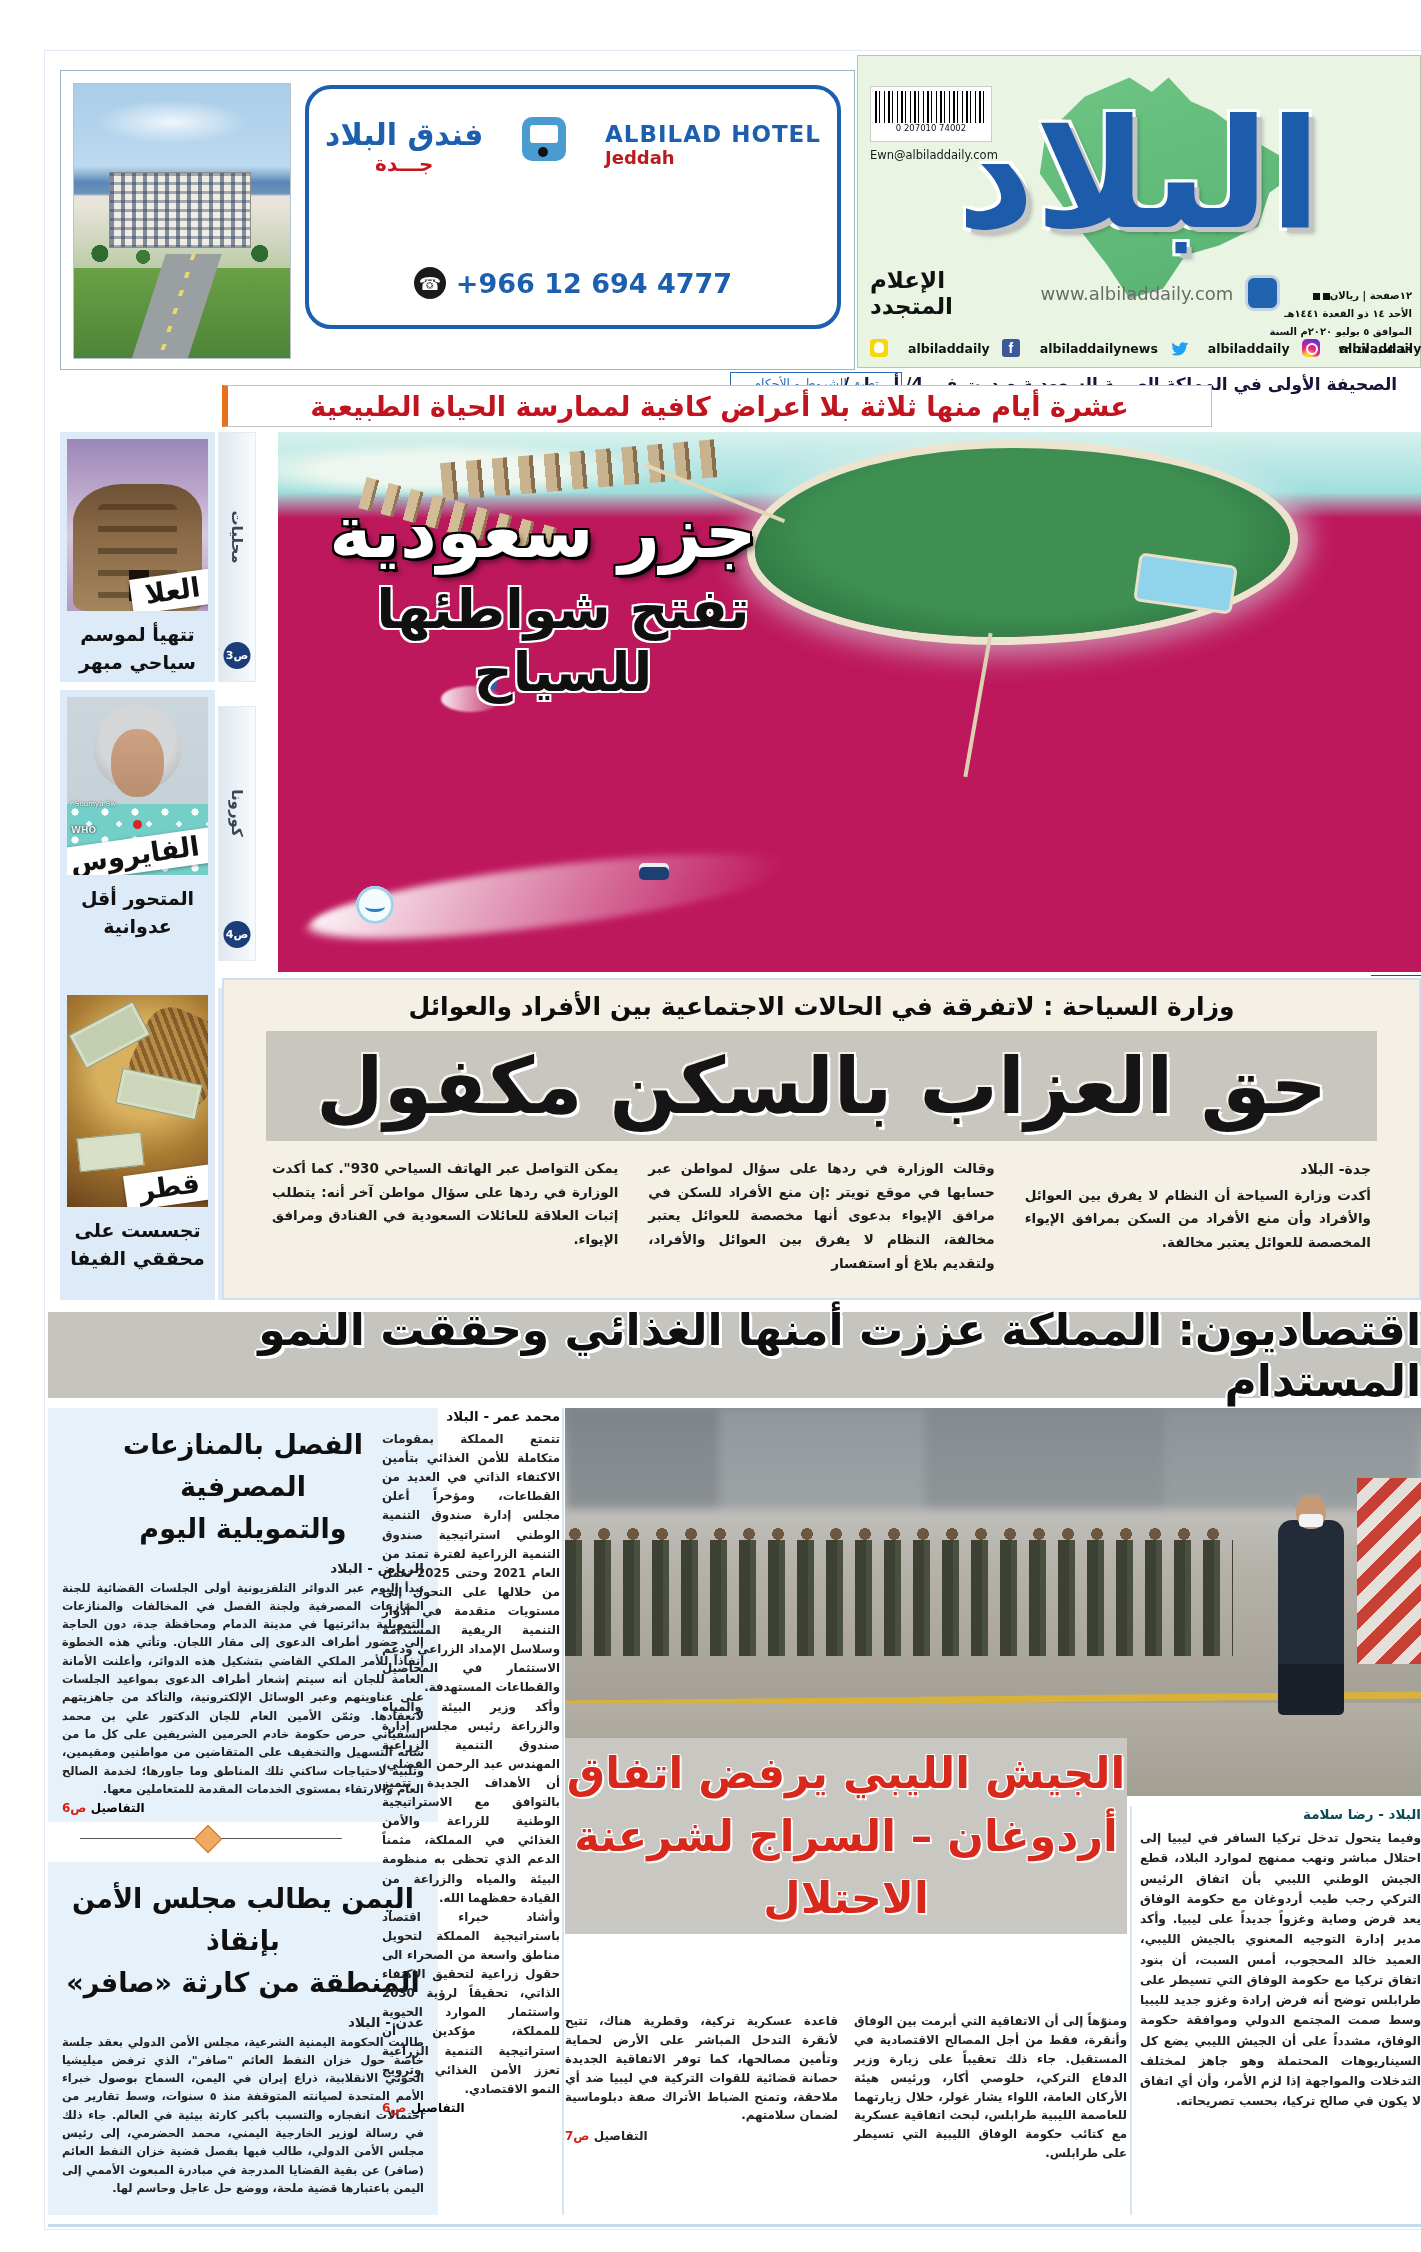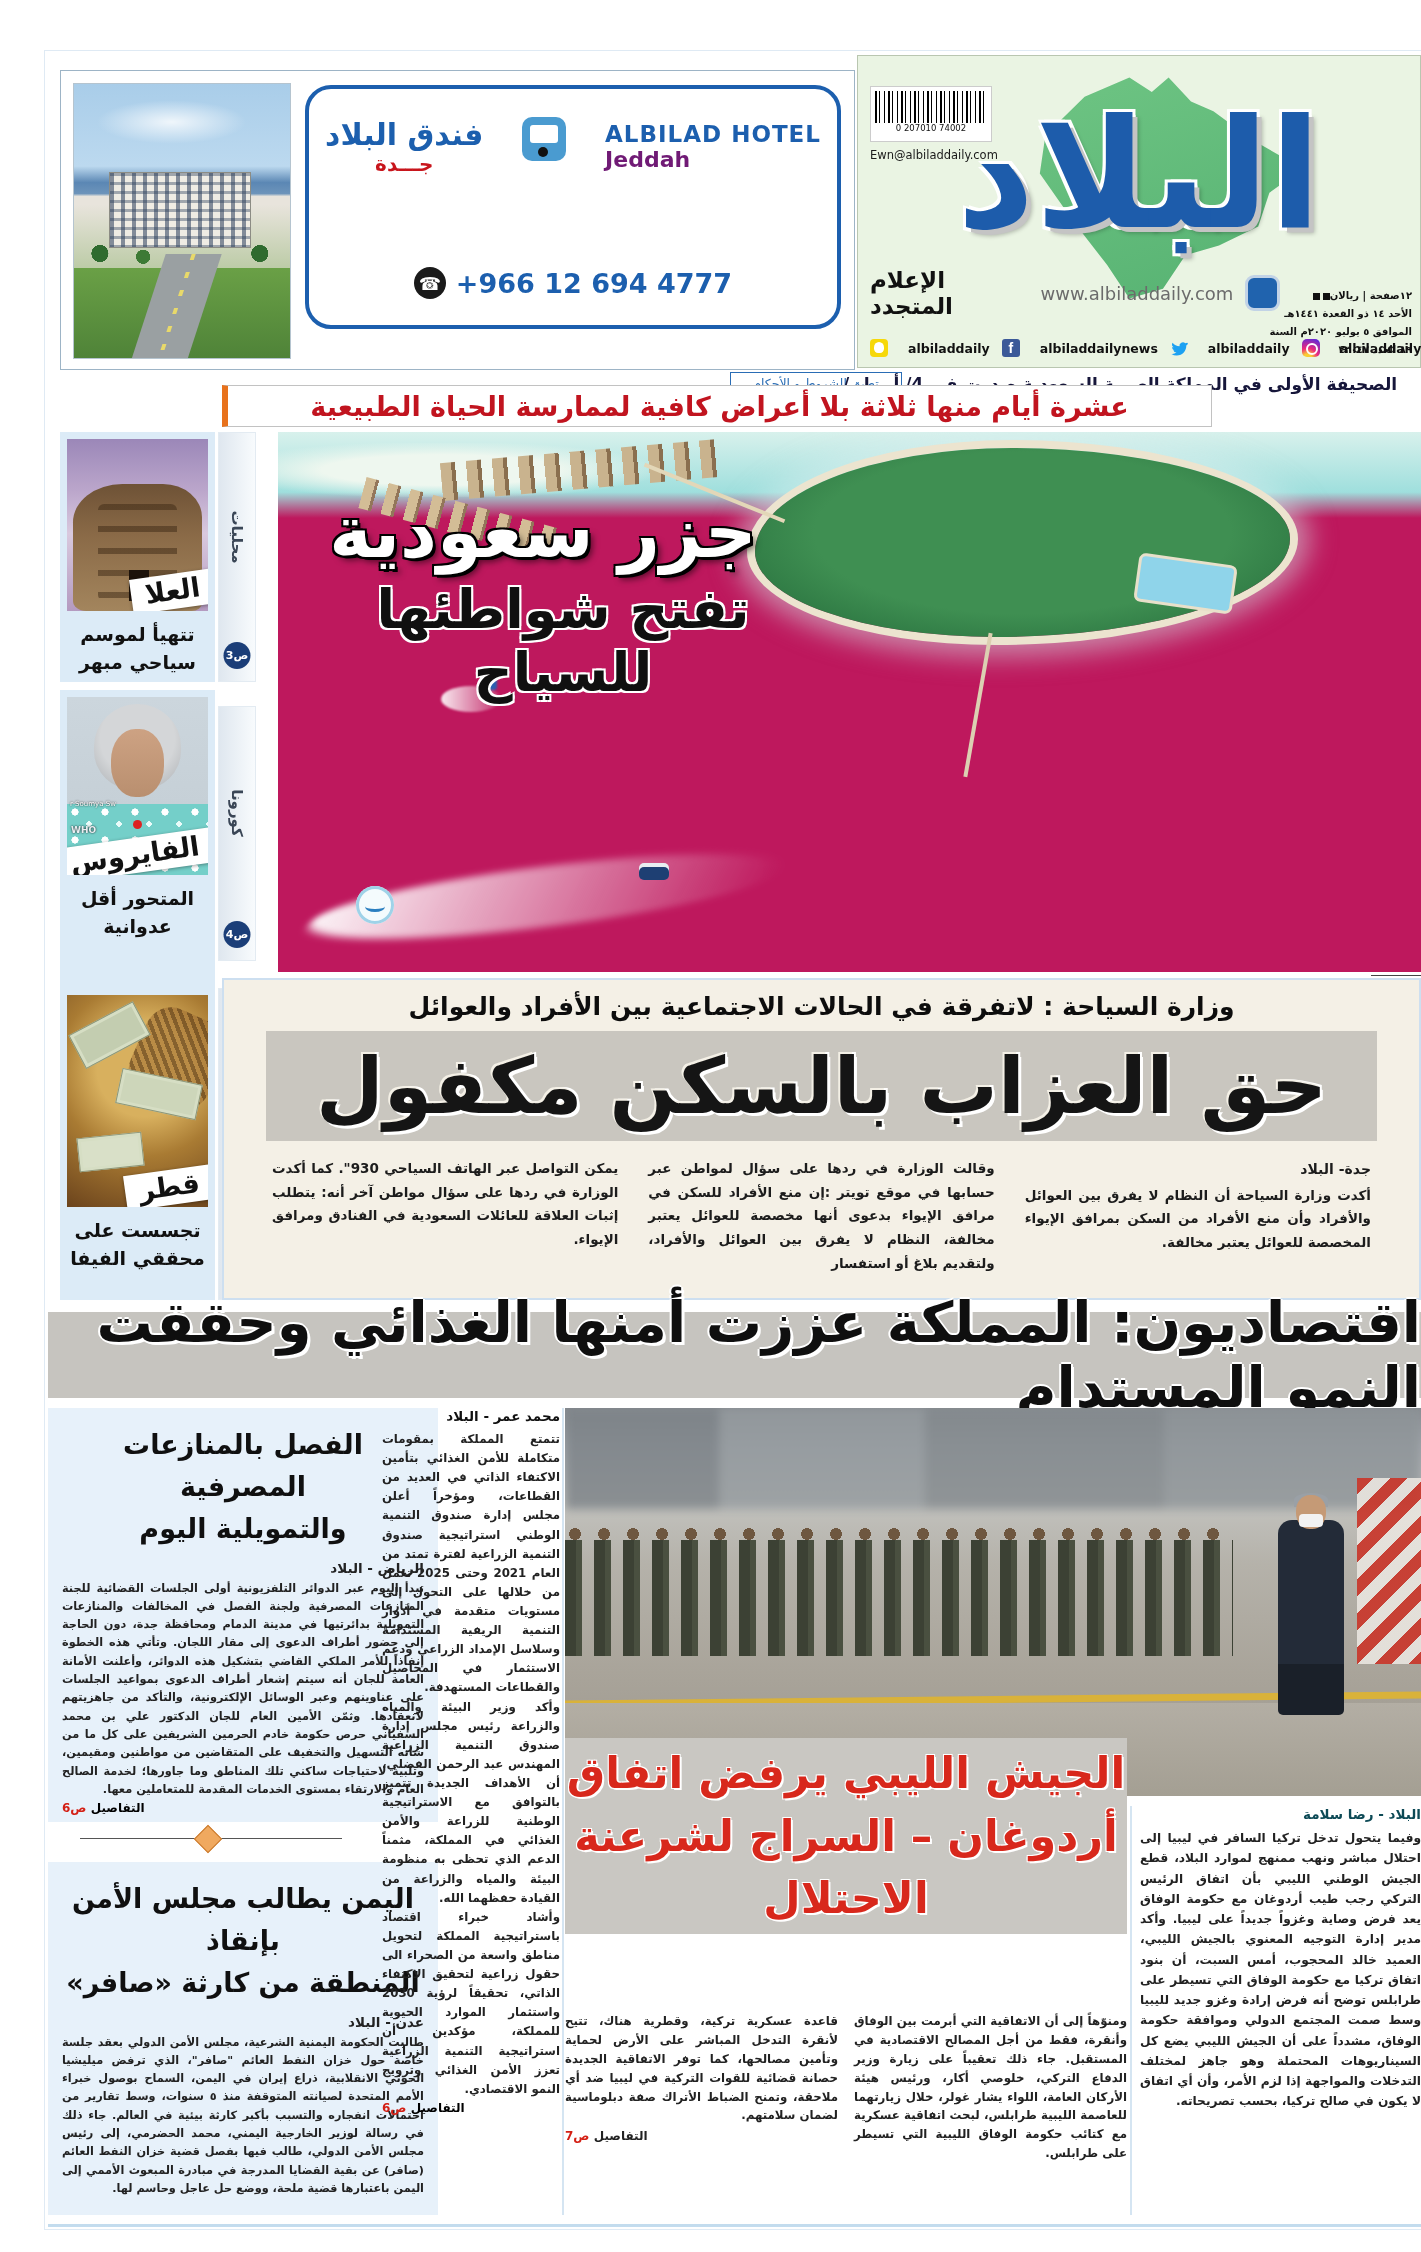--- a/index.html
+++ b/index.html
@@ -26,21 +26,21 @@
   .ad-frame { position:absolute; left:244px; top:14px; width:536px; height:244px; border:4px solid #1c5fae; border-radius:26px; }
   .ad-brands { position:absolute; right:16px; top:28px; left:16px; display:flex; justify-content:space-between; align-items:flex-start; }
   .ad-ar { text-align:center; }
   .ad-name-ar { font-size:30px; font-weight:bold; color:#1c5fae; }
   .ad-city-ar { font-size:20px; font-weight:bold; color:#c8151c; letter-spacing:4px; }
   .ad-logo-sq { width:44px; height:44px; background:#4a9bd0; border-radius:10px; margin:0 14px; position:relative; }
   .ad-logo-sq::after{ content:""; position:absolute; left:8px; top:8px; width:28px; height:18px; background:#fff; border-radius:3px;}
   .ad-logo-sq::before{ content:""; position:absolute; left:16px; bottom:4px; width:10px; height:10px; background:#111; border-radius:50%;}
   .ad-en { text-align:left; direction:ltr; padding-top:4px;}
   .ad-name-en { font-size:23px; font-weight:bold; color:#1c5fae; letter-spacing:1px;}
-  .ad-city-en { font-size:22px; font-weight:bold; color:#701a75; }
+  .ad-city-en { font-size:18px; font-weight:bold; color:#b91c1c; }
   .ad-phone { position:absolute; left:0; right:0; bottom:26px; display:flex; justify-content:center; align-items:center; gap:10px; direction:ltr; }
   .phone-icon { width:32px; height:32px; border-radius:50%; background:#1a1a1a; color:#fff; font-size:18px; display:flex; align-items:center; justify-content:center; }
   .ad-phone-num { font-size:27px; font-weight:bold; color:#1c5fae; }
   #ad-terms { left:730px; top:372px; width:172px; height:23px; border:1px solid #2a6db5; color:#2a6db5; font-size:12.5px; display:flex; align-items:center; justify-content:center; background:#fff; }
 
   
   #masthead { left:857px; top:55px; width:564px; height:313px; background:#eaf4e3; border:1px solid #b9c6b0; }
   .barcode-box { position:absolute; left:12px; top:30px; width:122px; height:56px; background:#fff; border:1px solid #ccc; padding:4px; }
   .barcode-stripes { height:32px; background:repeating-linear-gradient(90deg,#000 0 2px,#fff 2px 4px,#000 4px 5px,#fff 5px 9px,#000 9px 10px,#fff 10px 13px); }
   .barcode-num { font-size:8.5px; text-align:center; direction:ltr; color:#111; }
@@ -126,21 +126,21 @@
   
   #tourism { left:222px; top:978px; width:1199px; height:322px; background:#f4f0e6; border:2px solid #cddff0; }
   .t-kicker { padding-top:12px; text-align:center; font-size:25px; font-weight:bold; color:#0d0d0d; }
   .t-bar { margin:10px 42px 0; height:110px; background:#c9c6bf; display:flex; align-items:center; justify-content:center; }
   .t-head { font-size:78px; font-weight:bold; color:#151515; text-shadow:3px 3px 0 #fff,-2px -2px 0 #f4f0e6,2px -2px 0 #fff; }
   .t-cols { display:flex; gap:30px; padding:16px 48px 0; }
   .t-col { flex:1; font-size:13.5px; font-weight:bold; line-height:1.75; text-align:justify; color:#1c1c1c; }
   .t-byline { font-weight:bold; font-size:14px; margin-bottom:2px; }
 
   
-  #economy { left:48px; top:1312px; width:1373px; height:86px; background:#c6c4bf; display:flex; align-items:center; justify-content:center; font-size:56px; font-weight:bold; color:#0f0f0f; text-shadow:2px 0 #fff,-2px 0 #fff,0 2px #fff,0 -2px #fff,3px 3px 0 #fff; }
+  #economy { left:48px; top:1312px; width:1373px; height:86px; background:#c6c4bf; display:flex; align-items:center; justify-content:center; font-size:44px; font-weight:bold; color:#0f0f0f; text-shadow:2px 0 #fff,-2px 0 #fff,0 2px #fff,0 -2px #fff,3px 3px 0 #fff; }
 
   
   .news-box { left:48px; width:390px; background:#e7f1fa; padding:16px 14px 10px; }
   #box1 { top:1408px; height:414px; }
   #box2 { top:1862px; height:353px; }
   .nb-title { text-align:center; font-size:27px; font-weight:bold; color:#101010; line-height:1.55; margin-bottom:10px; }
   .nb-byline { font-size:13.5px; font-weight:bold; color:#222; margin-bottom:4px; }
   .nb-body { font-size:11.3px; font-weight:bold; line-height:1.62; text-align:justify; color:#222; }
   .details-line { text-align:left; font-size:12px; font-weight:bold; margin-top:2px; }
   .details-page { color:#d42015; }

